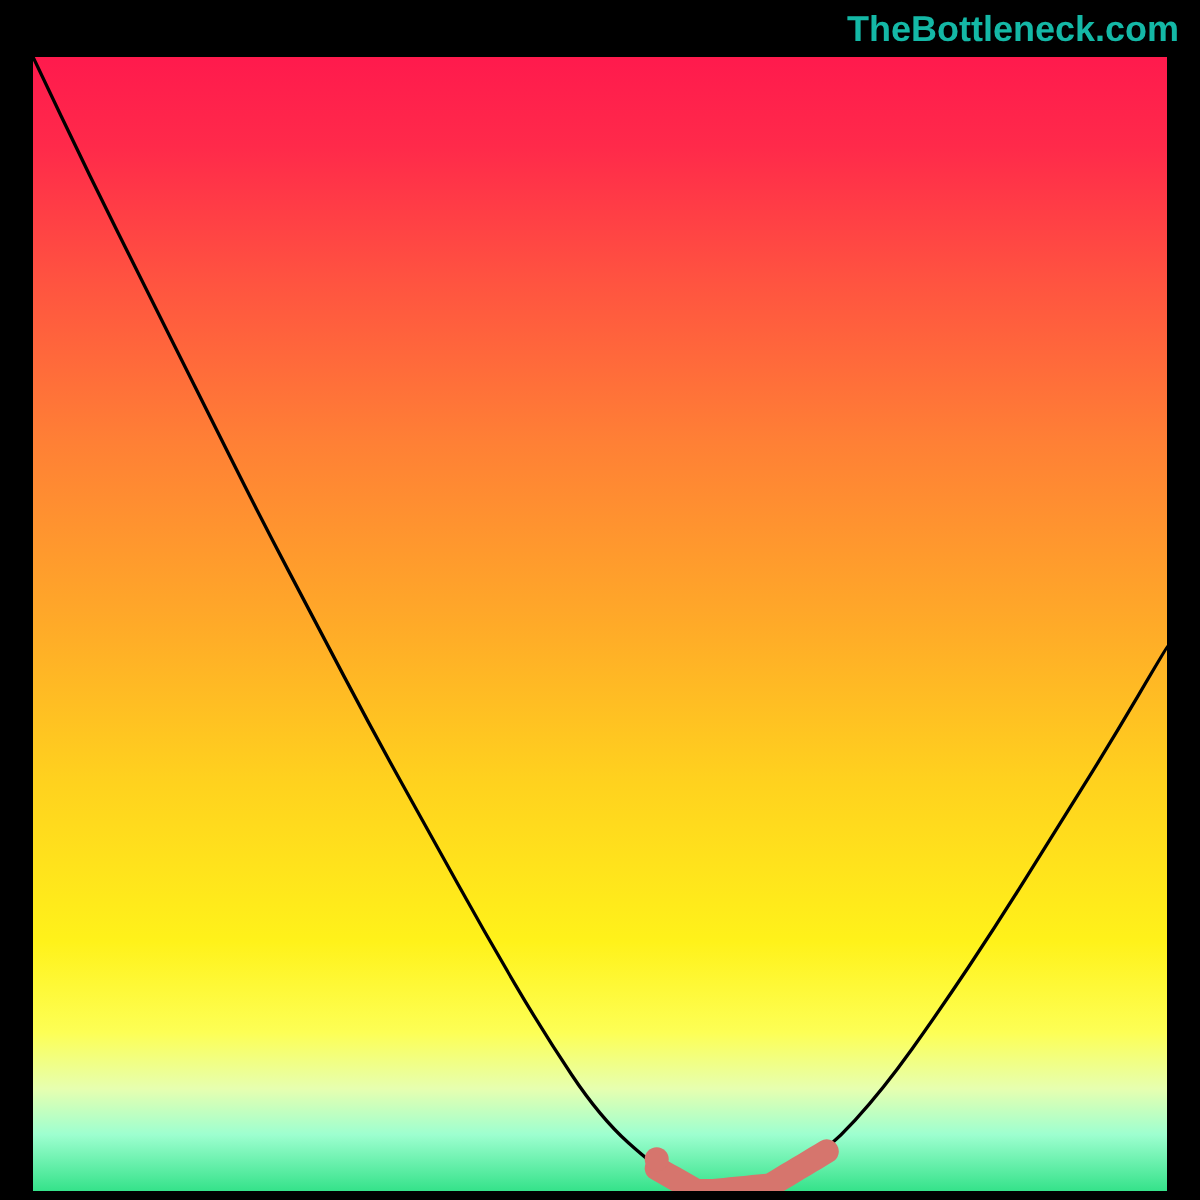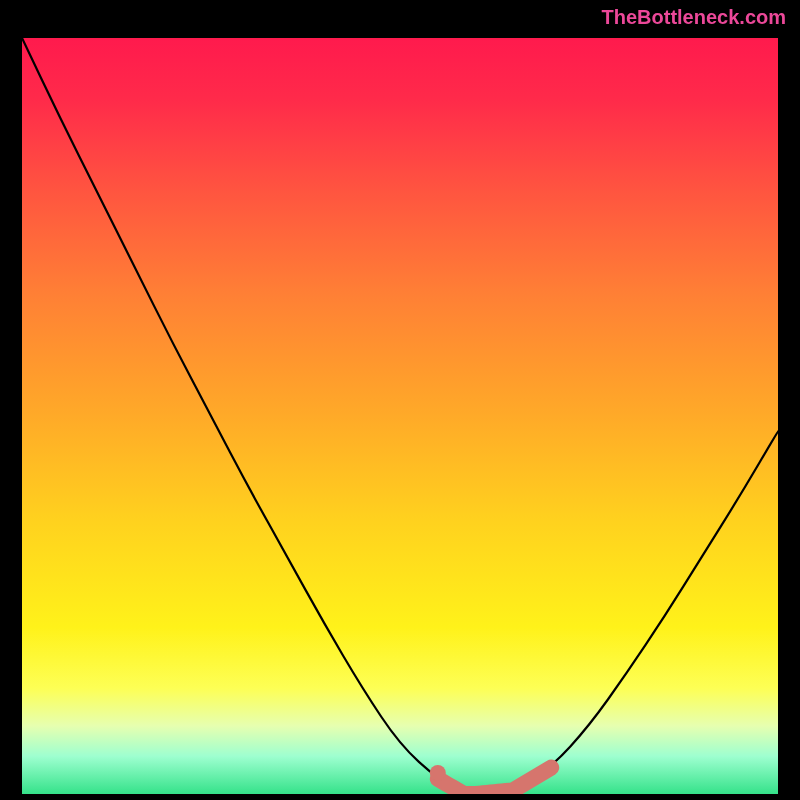--- a/index.html
+++ b/index.html
@@ -8,23 +8,23 @@
     position: relative;
     width: 800px;
     height: 800px;
     background: #000;
   }
   .watermark {
     position: absolute;
     top: 6px;
     right: 14px;
     font-family: Arial, Helvetica, sans-serif;
-    font-size: 20px;
+    font-size: 24px;
     font-weight: bold;
-    color: #ec4899;
+    color: #14b8a6;
     letter-spacing: 0px;
   }
   .plot-area {
     position: absolute;
     left: 22px;
     top: 38px;
     width: 756px;
     height: 756px;
     overflow: hidden;
   }

